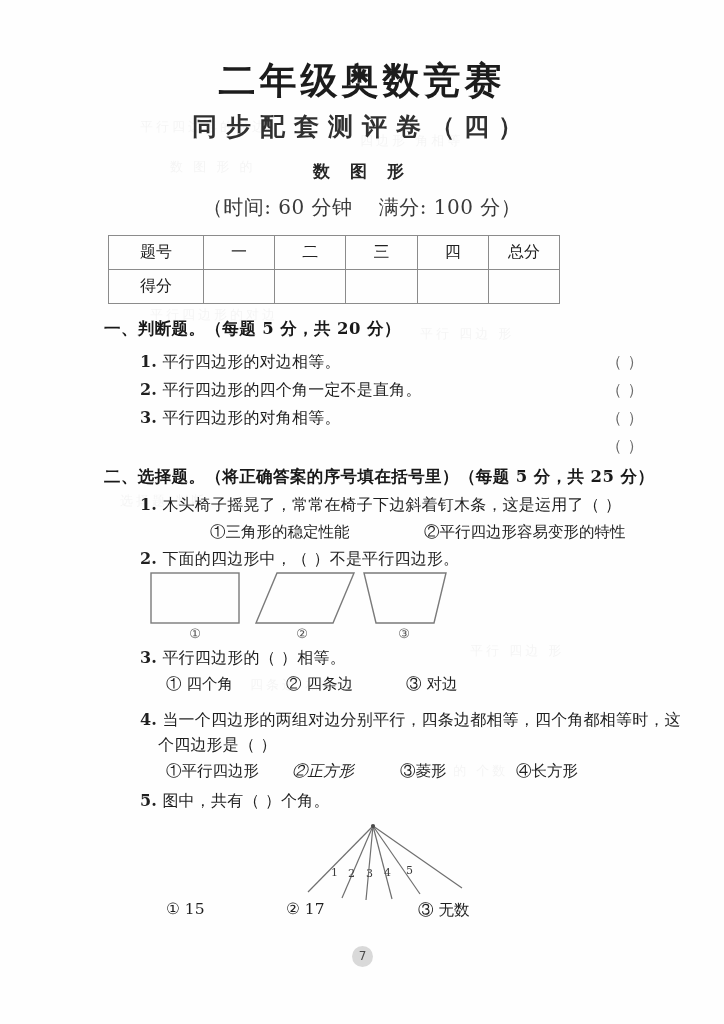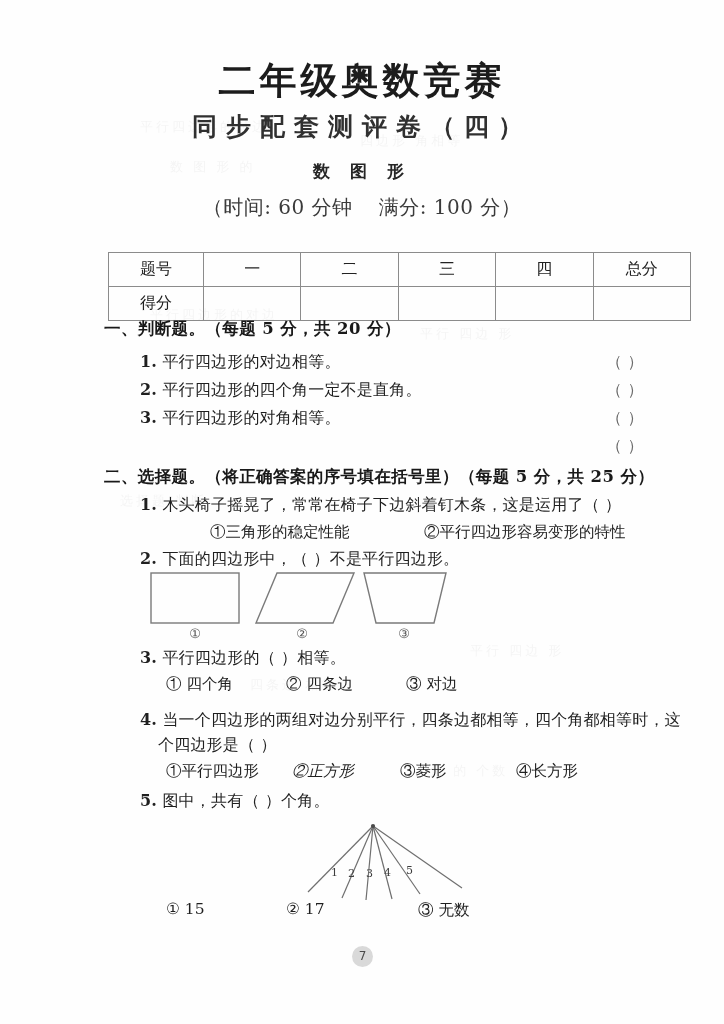--- a/index.html
+++ b/index.html
@@ -78,24 +78,23 @@
     color: #3a3a3a;
     letter-spacing: 0.5px;
   }
   .exam-meta .gap { display:inline-block; width: 26px; }
 
   
   .score-table {
     position: absolute;
     left: 108px;
     top: 235px;
-    width: 583px;
+    width: 452px;
     border-collapse: collapse;
     table-layout: fixed;
-    margin-top: 17px;
   }
   .score-table td {
     border: 1px solid #8b8b8b;
     height: 31px;
     text-align: center;
     vertical-align: middle;
     font-size: 16px;
     color: #222;
     font-family: "DejaVu Serif", "Liberation Serif", serif;
   }

